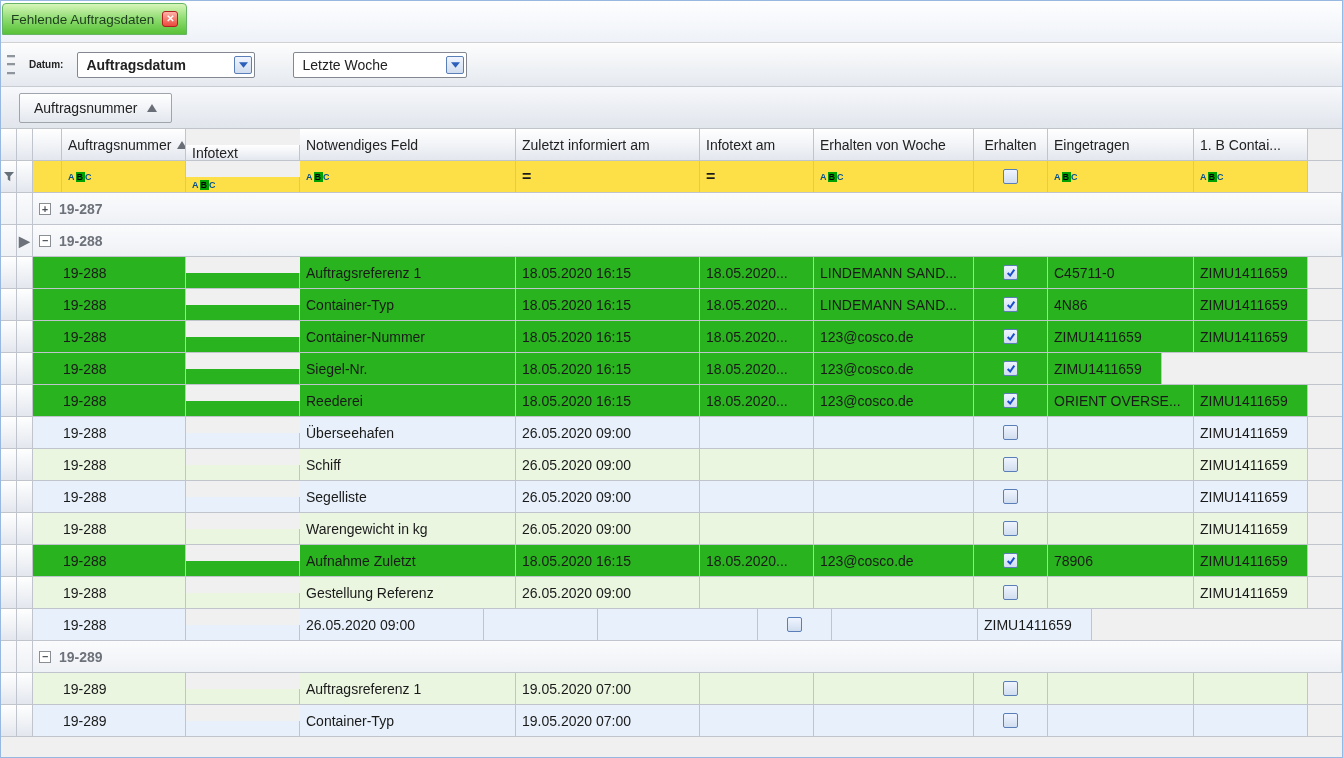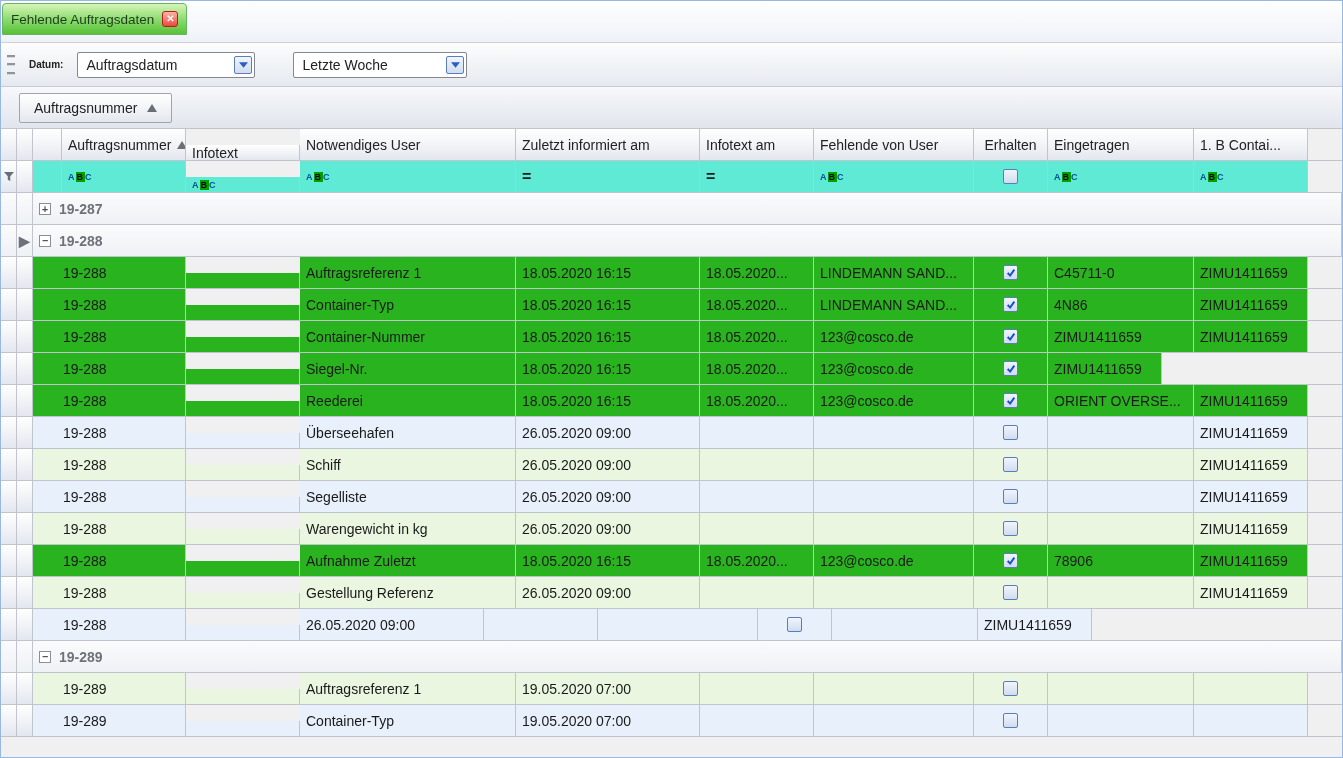--- a/index.html
+++ b/index.html
@@ -112,21 +112,21 @@
     display: flex;
     align-items: center;
     justify-content: center;
     margin-left: 4px;
   }
   .dropdown .dd-btn svg {
     width: 9px;
     height: 6px;
     fill: #2b5fbb;
   }
-  .dd1 { width: 178px; }
+  .dd1 { width: 178px; font-weight: bold; }
   .dd2 { width: 174px; margin-left: 28px; }
 
   
   .group-bar {
     height: 42px;
     background: linear-gradient(to bottom, #f7f8fb 0%, #e1e5ec 100%);
     border-bottom: 1px solid #c0c5cc;
     padding: 6px 0 0 18px;
   }
   .group-chip {
@@ -186,21 +186,21 @@
   .header .cell {
     background: linear-gradient(to bottom, #ffffff 0%, #f3f5f8 45%, #e3e7ee 100%);
     font-weight: normal;
     color: #222;
     font-size: 14px;
     cursor: pointer;
     gap: 6px;
   }
 
   .filter .cell {
-    background: #5eead4;
+    background: #fde047;
   }
   .filter .c-sel, .filter .c-ind,
   .header .c-sel, .header .c-ind,
   .group-row .c-sel, .group-row .c-ind,
   .data .c-sel, .data .c-ind {
     background: linear-gradient(to bottom, #ffffff 0%, #e3e7ee 100%);
   }
   .filter .c-sel {
     display:flex; align-items:center; justify-content:center;
   }
@@ -350,24 +350,24 @@
 
     <div class="row header">
       <div class="cell c-sel"></div>
       <div class="cell c-ind"></div>
       <div class="cell c-exp"></div>
       <div class="cell c-auf">
         <span>Auftragsnummer</span>
         <span class="sort-tri"></span>
       </div>
       <div class="cell c-info">Infotext</div>
-      <div class="cell c-feld">Notwendiges User</div>
+      <div class="cell c-feld">Notwendiges Feld</div>
       <div class="cell c-zul">Zuletzt informiert am</div>
       <div class="cell c-erha">Infotext am</div>
-      <div class="cell c-erhu">Fehlende von User</div>
+      <div class="cell c-erhu">Erhalten von Woche</div>
       <div class="cell c-erh">Erhalten</div>
       <div class="cell c-ein">Eingetragen</div>
       <div class="cell c-1b">1. B Contai...</div>
       <div class="cell c-ku">Ku</div>
     </div>
 
     <div class="row filter">
       <div class="cell c-sel">
         <svg class="funnel" viewBox="0 0 12 12">
             <path d="M0 0 H12 L7.5 5 V11 L4.5 9 V5 Z"></path>

